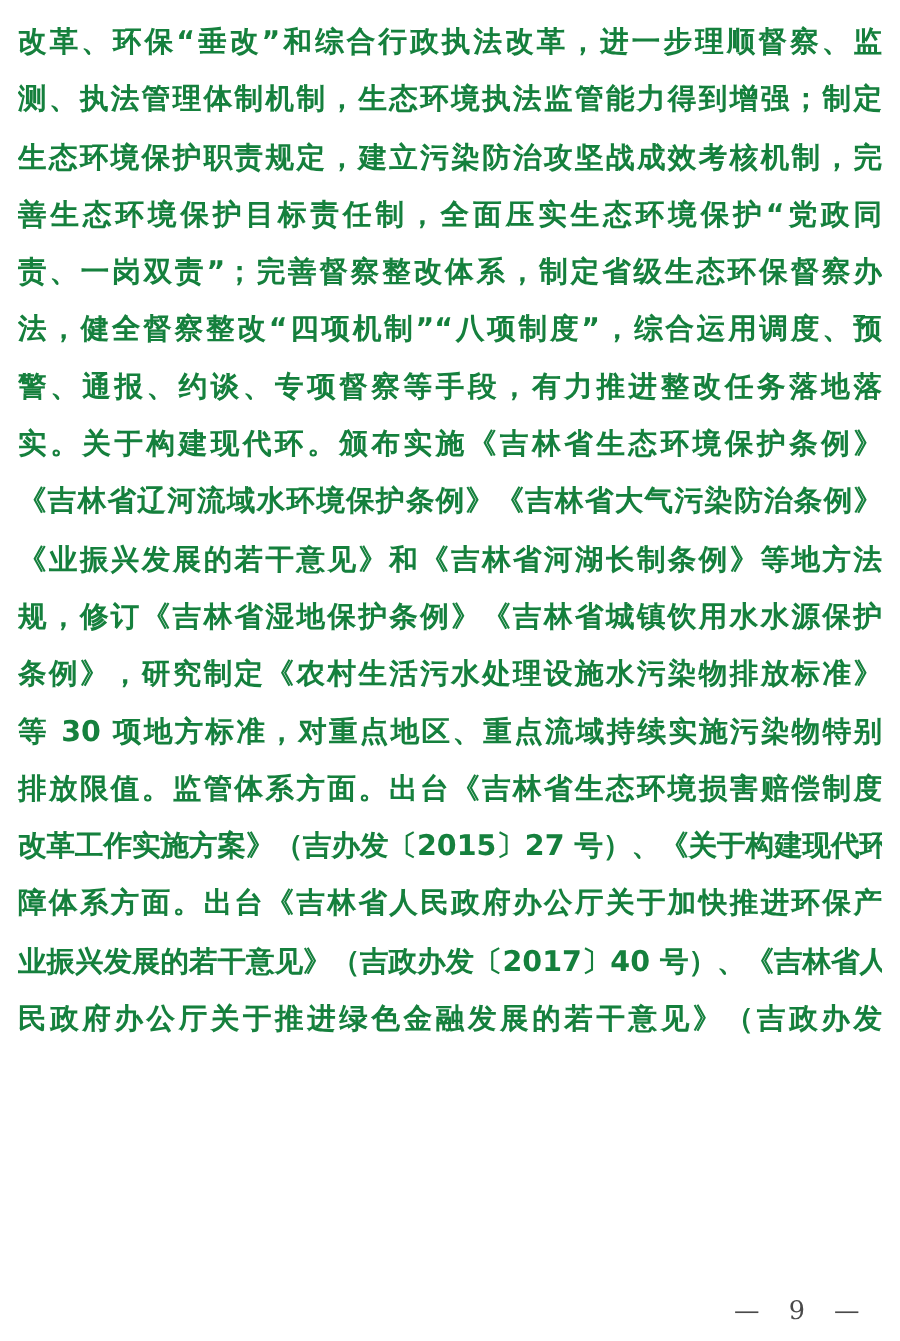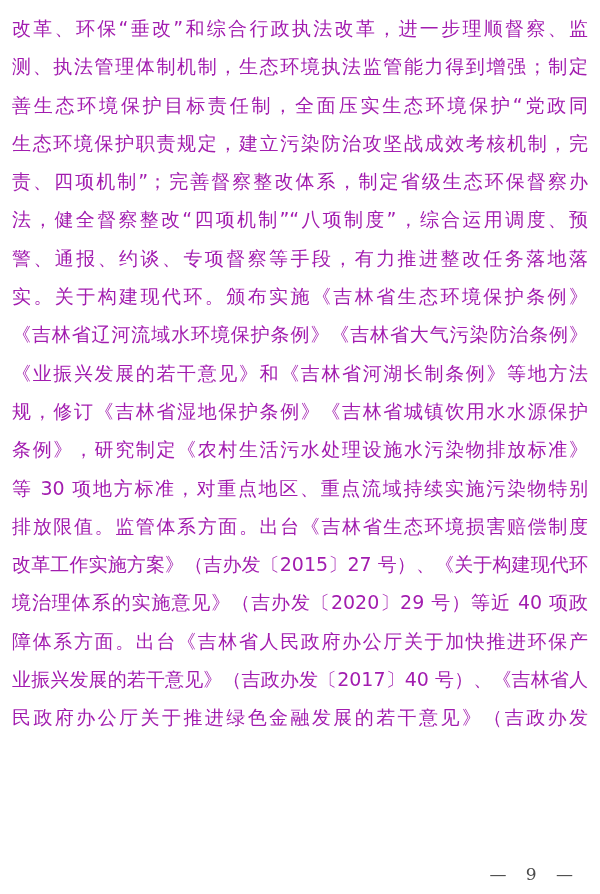--- a/index.html
+++ b/index.html
@@ -17,58 +17,57 @@
     overflow: hidden;
     font-family: "DejaVu Sans", "Liberation Sans", sans-serif;
   }
   .text-block {
     width: 576px;
   }
   .line {
     font-size: 19px;
     height: 38.3px;
     line-height: 38.3px;
-    color: #a21caf;
+    color: #15803d;
     text-align: justify;
     text-align-last: justify;
     text-justify: inter-character;
     overflow: hidden;
     white-space: nowrap;
-    font-weight: 400;
+    font-weight: 700;
   }
   .footer {
     position: absolute;
     right: 26px;
     bottom: 10px;
     font-family: "DejaVu Serif", "Liberation Serif", serif;
     font-size: 17px;
     color: #4a4a4a;
     word-spacing: 12px;
     letter-spacing: 1px;
   }
 </style>
 </head>
 <body>
 
 <div class="page">
   <div class="text-block">
     <div class="line">改革、环保“垂改”和综合行政执法改革，进一步理顺督察、监</div>
     <div class="line">测、执法管理体制机制，生态环境执法监管能力得到增强；制定</div>
+    <div class="line">生态环境保护职责规定，建立污染防治攻坚战成效考核机制，完</div>
     <div class="line">善生态环境保护目标责任制，全面压实生态环境保护“党政同</div>
-    <div class="line">生态环境保护职责规定，建立污染防治攻坚战成效考核机制，完</div>
-    <div class="line">责、四项机制”；完善督察整改体系，制定省级生态环保督察办</div>
+    <div class="line">责、一岗双责”；完善督察整改体系，制定省级生态环保督察办</div>
     <div class="line">法，健全督察整改“四项机制”“八项制度”，综合运用调度、预</div>
     <div class="line">警、通报、约谈、专项督察等手段，有力推进整改任务落地落</div>
     <div class="line">实。关于构建现代环。颁布实施《吉林省生态环境保护条例》</div>
     <div class="line">《吉林省辽河流域水环境保护条例》《吉林省大气污染防治条例》</div>
     <div class="line">《业振兴发展的若干意见》和《吉林省河湖长制条例》等地方法</div>
     <div class="line">规，修订《吉林省湿地保护条例》《吉林省城镇饮用水水源保护</div>
     <div class="line">条例》，研究制定《农村生活污水处理设施水污染物排放标准》</div>
     <div class="line">等 30 项地方标准，对重点地区、重点流域持续实施污染物特别</div>
     <div class="line">排放限值。监管体系方面。出台《吉林省生态环境损害赔偿制度</div>
     <div class="line">改革工作实施方案》（吉办发〔2015〕27 号）、《关于构建现代环</div>
-    <div class="line">境治理体系的实施意见》（吉办发〔2020〕29 号）等近 40 项政</div>
     <div class="line">障体系方面。出台《吉林省人民政府办公厅关于加快推进环保产</div>
     <div class="line">业振兴发展的若干意见》（吉政办发〔2017〕40 号）、《吉林省人</div>
     <div class="line">民政府办公厅关于推进绿色金融发展的若干意见》（吉政办发</div>
   </div>
   <div class="footer">— 9 —</div>
 </div>
 
 </body></html>

